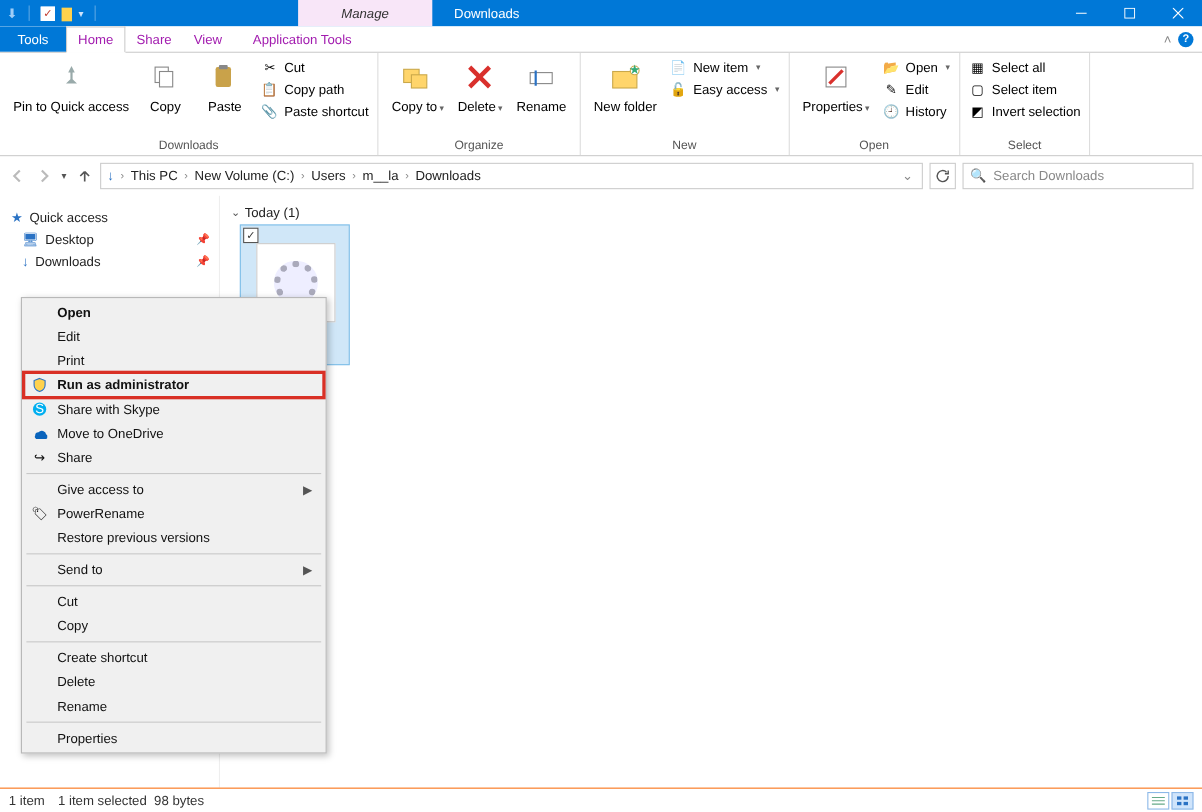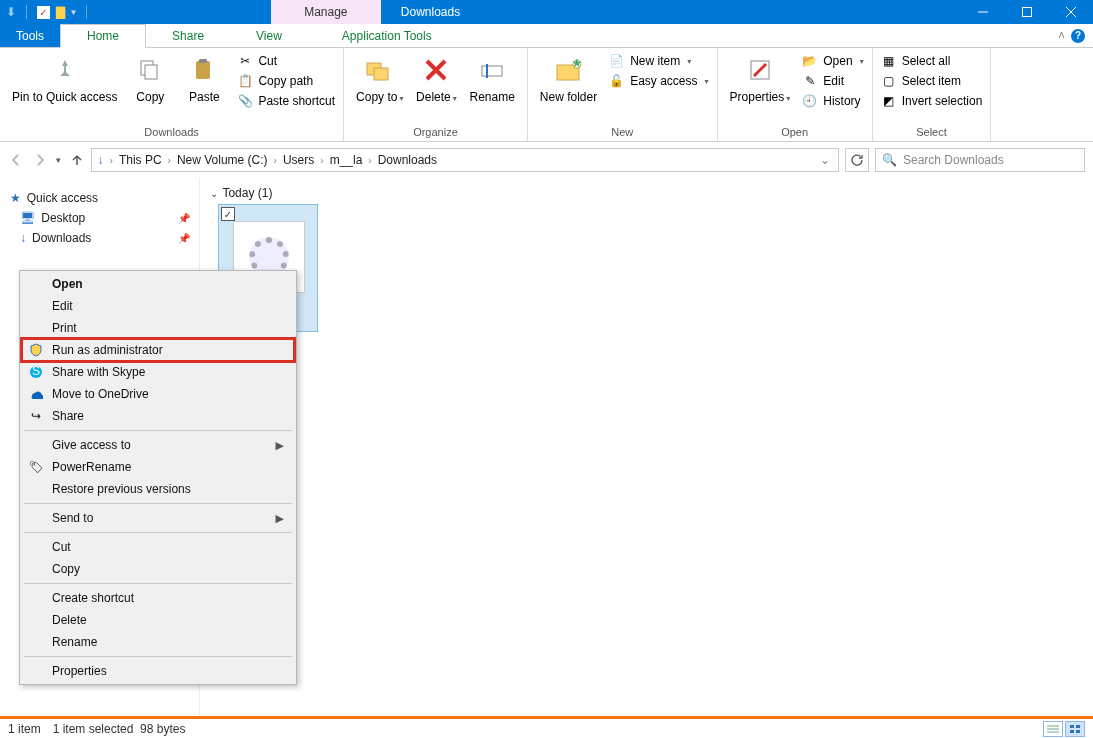--- a/index.html
+++ b/index.html
@@ -2,28 +2,28 @@
 <html><head>
 <meta charset="utf-8">
 <style>
 * { box-sizing: border-box; margin: 0; padding: 0; font-family: "Segoe UI", Tahoma, sans-serif; font-size: 12px; }
 html, body { width: 1093px; height: 738px; background: #fff; overflow: hidden; }
 
 
 .titlebar { height: 24px; background: #0078d7; display: flex; align-items: stretch; color: #fff; }
 .titlebar .qat { display: flex; align-items: center; padding-left: 6px; gap: 6px; }
 .titlebar .qat .sep { width: 1px; height: 14px; background: rgba(255,255,255,0.35); margin: 0 4px; }
-.titlebar .tools-tab { background: #f8e6f8; color: #333; display: flex; flex-direction: column; align-items: center; justify-content: center; width: 110px; margin-left: 180px; font-size: 11px; }
+.titlebar .tools-tab { background: #f8e6f8; color: #333; display: flex; flex-direction: column; align-items: center; justify-content: center; width: 122px; margin-left: 180px; font-size: 11px; font-style: italic; }
 .titlebar .win-title { flex: 1; display: flex; align-items: center; padding-left: 20px; font-size: 12px; }
 .titlebar .win-btns { display: flex; }
 .titlebar .win-btn { width: 44px; display: flex; align-items: center; justify-content: center; }
 
 
 .tabs { height: 24px; background: #fff; display: flex; align-items: stretch; border-bottom: 1px solid #ccc; position: relative; }
-.tabs .tab { padding: 0 26px; display: flex; align-items: center; color: #15803d; }
+.tabs .tab { padding: 0 10px; display: flex; align-items: center; color: #a21caf; }
 .tabs .tab.file { background: #0078d7; color: #fff; padding: 0 16px; }
 .tabs .tab.active { border: 1px solid #ccc; border-bottom: 1px solid #fff; background: #fff; margin-bottom: -1px; }
 .tabs .tab.app-tools { margin-left: 8px; }
 .tabs .right { margin-left: auto; display: flex; align-items: center; padding-right: 8px; gap: 6px; }
 .tabs .help-circle { width: 14px; height: 14px; border-radius: 50%; background: #0078d7; color: #fff; display: flex; align-items: center; justify-content: center; font-size: 10px; font-weight: bold; }
 
 
 .ribbon { height: 94px; background: #fff; border-bottom: 1px solid #ccc; display: flex; }
 .group { border-right: 1px solid #ddd; display: flex; flex-direction: column; padding: 2px 6px 0; }
 .group .gtitle { text-align: center; font-size: 11px; color: #555; padding: 2px 0 3px; }
@@ -62,24 +62,24 @@
 .fileitem .gear { width: 40px; height: 40px; border-radius: 50%; border: 6px dotted #aab; background: #eef; }
 .fileitem .cap { position: absolute; bottom: 4px; left: 0; right: 0; text-align: center; font-size: 11px; color: #222; }
 
 
 .ctx { position: absolute; left: 19px; top: 270px; width: 278px; background: #f0f0f0; border: 1px solid #b8b8b8; box-shadow: 2px 2px 6px rgba(0,0,0,0.25); padding: 2px 2px; z-index: 50; }
 .ctx .row { display: flex; align-items: center; height: 22px; padding: 0 10px 0 30px; font-size: 12px; color: #111; position: relative; }
 .ctx .row .ci { position: absolute; left: 6px; width: 16px; height: 16px; display: flex; align-items: center; justify-content: center; }
 .ctx .row .sub { margin-left: auto; color: #555; font-size: 11px; }
 .ctx .row.bold { font-weight: 600; }
 .ctx hr { border: none; border-top: 1px solid #c8c8c8; margin: 3px 2px; }
-.ctx .row.highlight { outline: 3px solid #d93025; outline-offset: -1px; }
-
-
-.status { position: absolute; left: 0; right: 0; bottom: 0; height: 22px; border-top: 3px solid #f97316; display: flex; align-items: center; padding: 0 8px; font-size: 11px; color: #333; gap: 12px; }
+.ctx .row.highlight { outline: 3px solid #d93025; outline-offset: -1px; font-weight: bold; }
+
+
+.status { position: absolute; left: 0; right: 0; bottom: 0; height: 22px; border-top: 1px solid #f97316; display: flex; align-items: center; padding: 0 8px; font-size: 11px; color: #333; gap: 12px; }
 .status .viewbtns { margin-left: auto; display: flex; gap: 2px; }
 .status .vb { width: 20px; height: 16px; border: 1px solid #8cb8e8; display: flex; align-items: center; justify-content: center; }
 .status .vb.active { background: #cfe4fb; }
 
 svg { display: block; }
 </style>
 </head>
 <body>
 
 <div class="titlebar">

